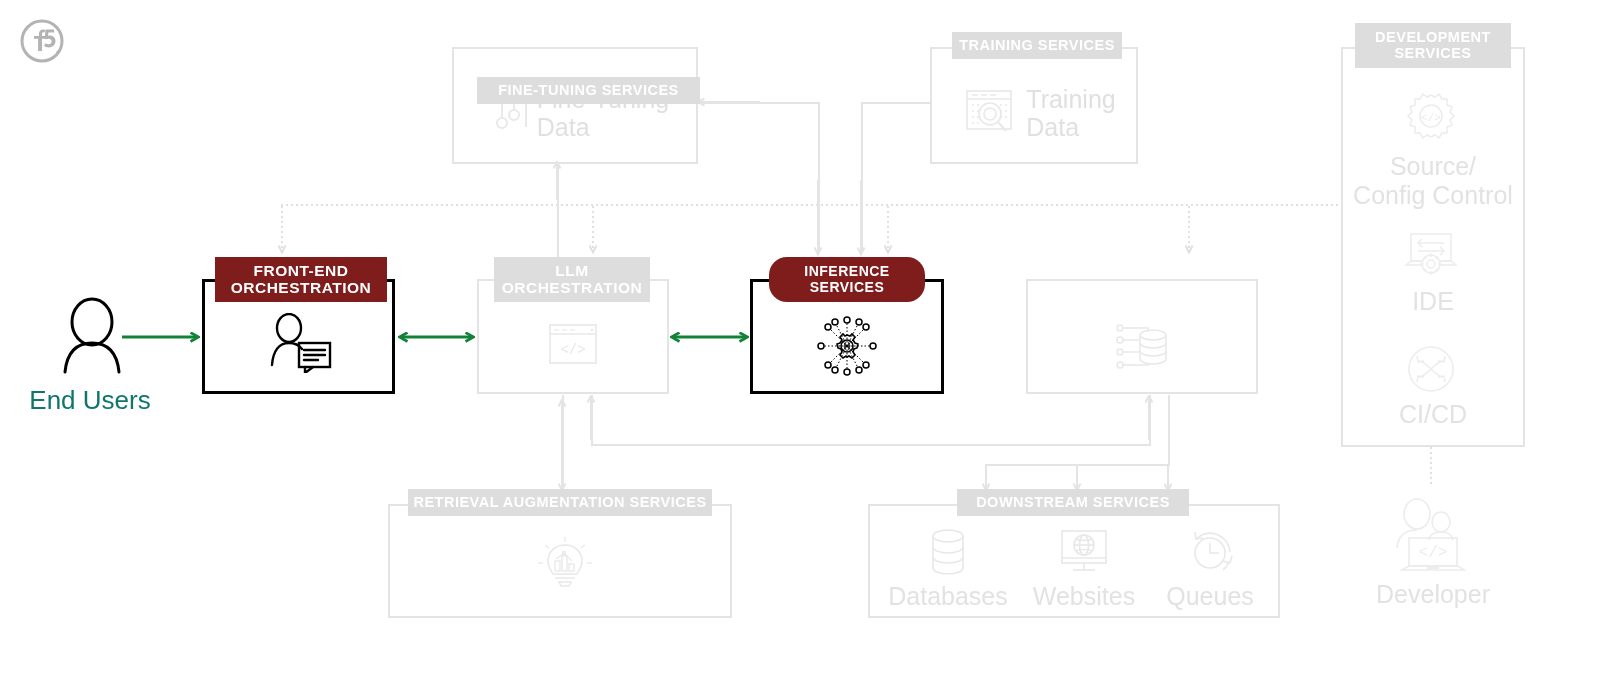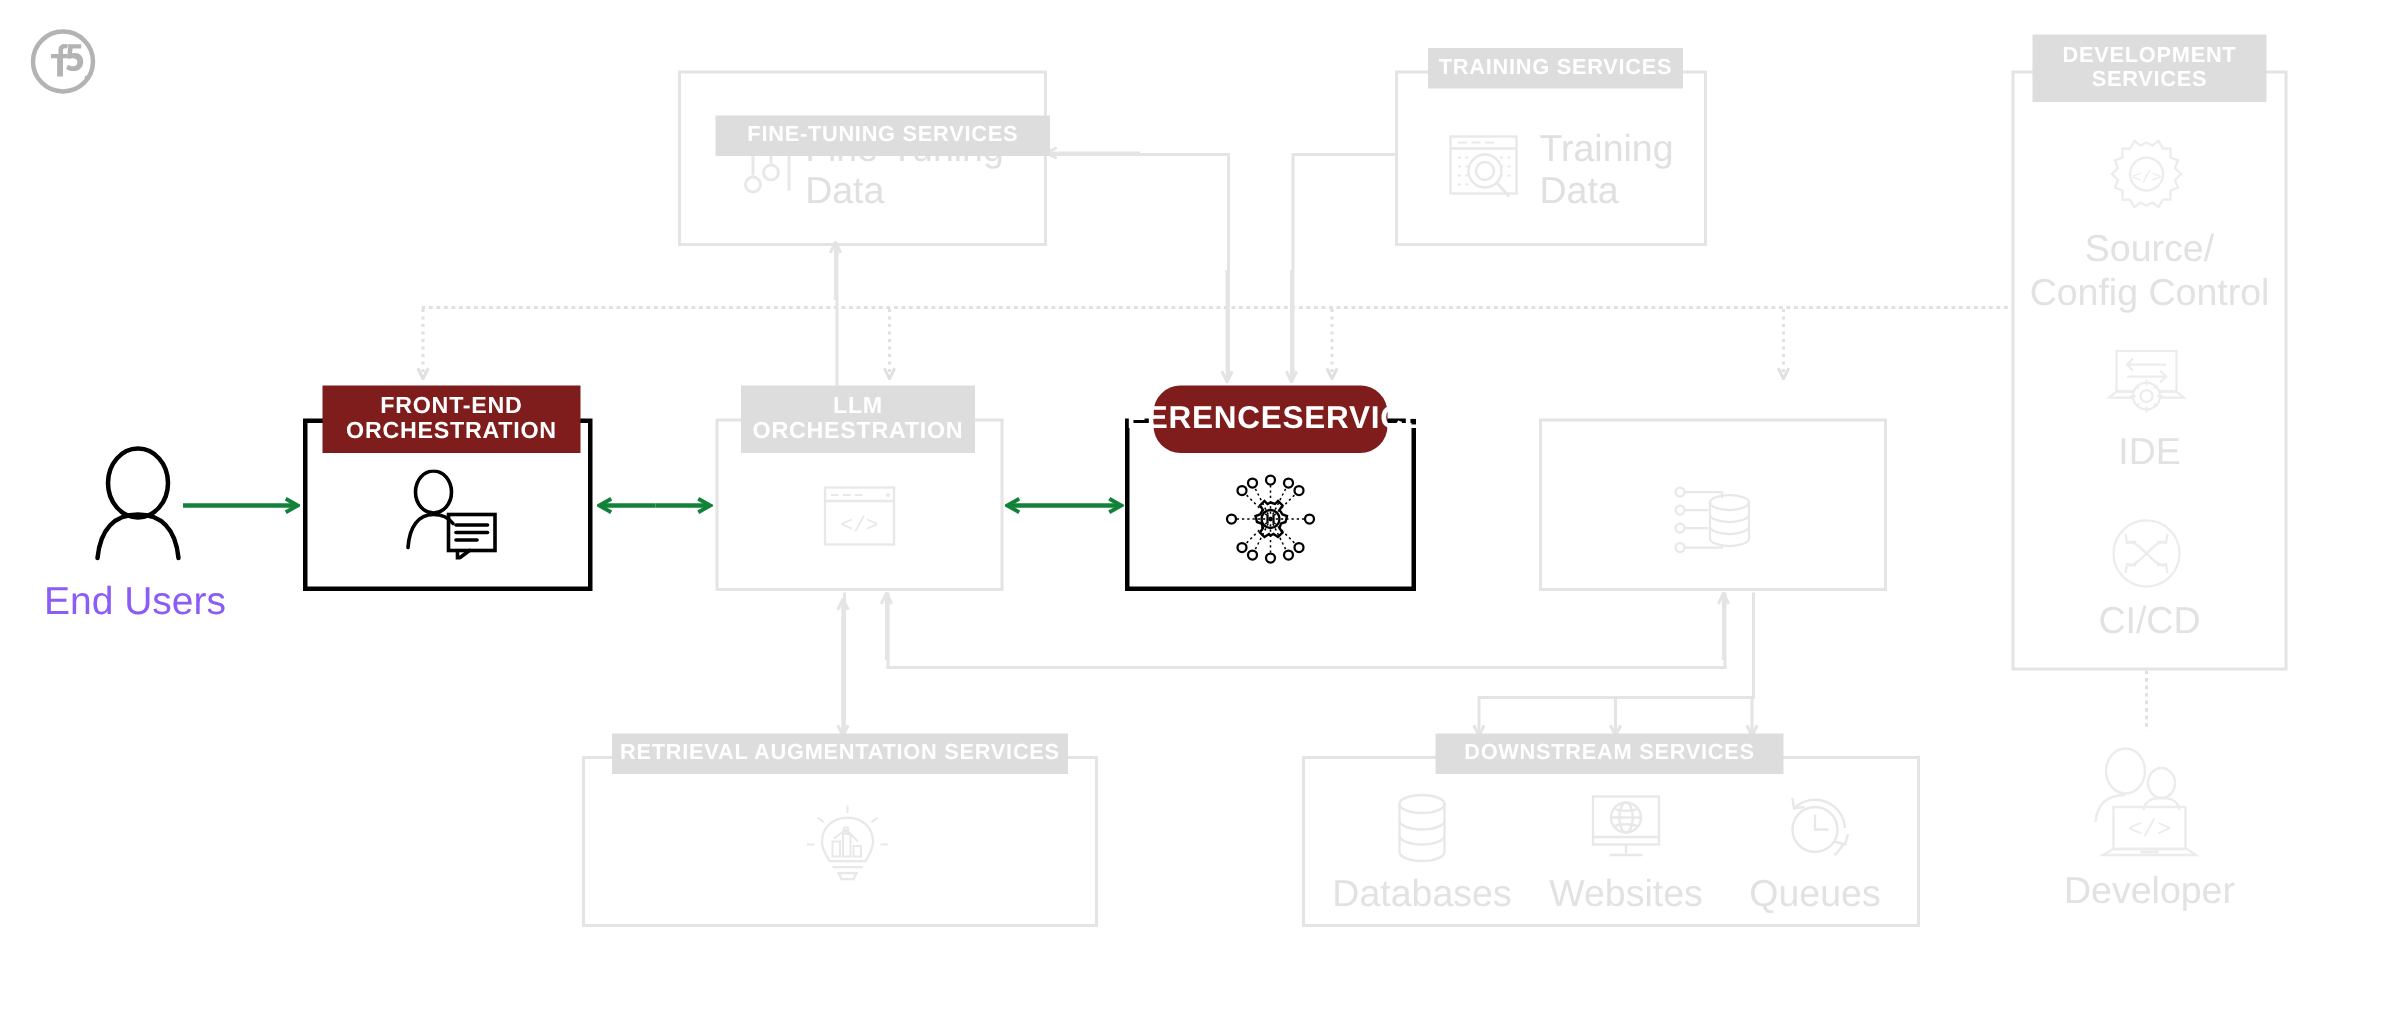--- a/index.html
+++ b/index.html
@@ -29,21 +29,21 @@
   .badge.strong{background:#7f1d1d;}
 
   
   .body{position:absolute;display:flex;align-items:center;
         justify-content:center;z-index:4;}
   .body .ico{flex:0 0 auto;}
   .body .txt{font-size:25px;line-height:1.12;color:#e0e0e0;font-weight:400;}
 
   .caption{position:absolute;font-size:25px;color:#e2e2e2;
            text-align:center;white-space:nowrap;z-index:4;}
-  .caption.dark{color:#8b5cf6;font-size:26px;}
+  .caption.dark{color:#0f766e;font-size:26px;}
 
   
   .ln{position:absolute;background:#e4e4e4;z-index:1;}
   .ln.h{height:2px;}
   .ln.v{width:2px;}
   .dot-h{position:absolute;height:2px;z-index:1;
          background-image:linear-gradient(to right,#e0e0e0 50%,rgba(255,255,255,0) 0%);
          background-size:5px 2px;background-repeat:repeat-x;}
   .dot-v{position:absolute;width:2px;z-index:1;
          background-image:linear-gradient(to bottom,#e0e0e0 50%,rgba(255,255,255,0) 0%);
@@ -235,21 +235,21 @@
             <line x1="22" y1="7" x2="27" y2="7"></line>
           </g>
           <circle cx="44" cy="7" r="1.3" fill="#e8e8e8" stroke="none"></circle>
         </g>
         <text x="25" y="31" font-family="'Liberation Mono',monospace" font-size="14" fill="#e8e8e8" text-anchor="middle">&lt;/&gt;</text>
       </svg>
     </span>
   </div>
 
   <div class="box strong" style="left:750px;top:279px;width:194px;height:115px;"></div>
-  <div class="badge strong" style="left:769px;top:257px;width:156px;height:45px;font-size:21px;flex-direction:row;border-radius:18px;">
+  <div class="badge strong" style="left:769px;top:257px;width:156px;height:45px;font-size:14px;flex-direction:column;border-radius:18px;">
     <span>INFERENCE</span>
     <span>SERVICES</span>
   </div>
   <div class="body" style="left:802px;top:315px;width:90px;height:66px;">
     <span class="ico">
       <svg width="62" height="62" viewBox="0 0 62 62">
         <g stroke="#000" stroke-width="1" fill="none">
           <g stroke-dasharray="1.5 2">
             <line x1="31" y1="31" x2="31" y2="7"></line>
               <line x1="31" y1="31" x2="31" y2="55"></line>

